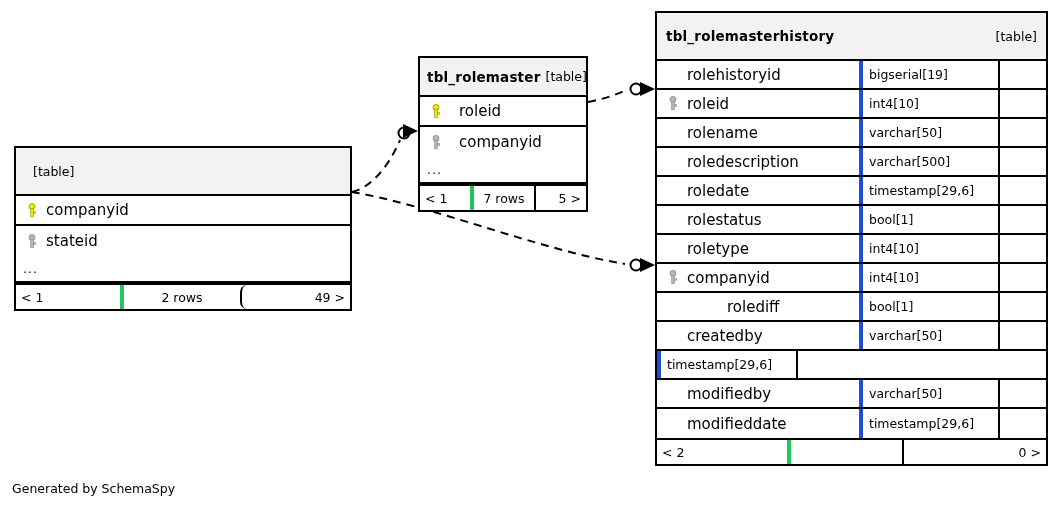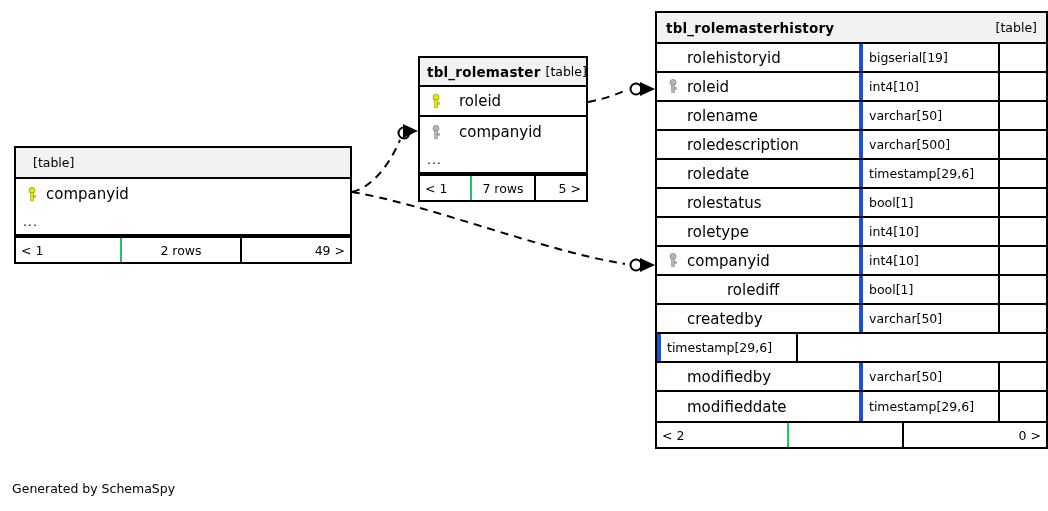--- a/index.html
+++ b/index.html
@@ -22,21 +22,21 @@
     z-index:5;
   }
   .tbl-head{
     box-sizing:border-box;
     background:#f2f2f2;
     border-bottom:2px solid #000;
     display:flex;
     align-items:center;
     justify-content:space-between;
     padding:0 9px;
-    height:31px;
+    height:48px;
   }
   .tbl-name{font-weight:bold;font-size:13.5px;letter-spacing:0.2px;white-space:nowrap;}
   .tbl-tag{font-size:12.5px;color:#000;white-space:nowrap;padding-left:8px;}
 
   .rows{display:block;}
   .row{
     box-sizing:border-box;
     display:flex;
     align-items:stretch;
     border-bottom:2px solid #000;
@@ -88,21 +88,21 @@
     border-top:2px solid #000;
     font-size:12.5px;
   }
   .foot-cell{
     box-sizing:border-box;
     display:flex;align-items:center;
     overflow:hidden;
     white-space:nowrap;
   }
   .foot-l{justify-content:flex-start;padding-left:5px;}
-  .foot-c{justify-content:center;border-left:2px solid #22c55e;}
+  .foot-c{justify-content:center;border-left:4px solid #22c55e;}
   .foot-r{justify-content:flex-end;padding-right:5px;border-left:2px solid #000;}
 
   .credit{
     position:absolute;
     left:12px;top:481px;
     font-size:12.5px;
     color:#000;
     white-space:nowrap;
   }
 </style>
@@ -136,31 +136,43 @@
           <span class="keyslot">
             <svg width="10" height="15" viewBox="0 0 10 15">
               <circle cx="5" cy="3.4" r="3" fill="#e8e800" stroke="#9a9a00" stroke-width="0.8"></circle>
               <rect x="3.7" y="5.4" width="2.6" height="8.4" fill="#e8e800" stroke="#9a9a00" stroke-width="0.6"></rect>
               <rect x="6.3" y="8.6" width="2.3" height="1.9" fill="#e8e800" stroke="#9a9a00" stroke-width="0.6"></rect>
             </svg>
           </span>
           <span class="lbl">companyid</span>
         </div>
       </div>
+      <div class="row" style="height:30px;">
+        <div class="cell-name" style="flex:1 1 auto;">
+          <span class="keyslot">
+            <svg width="10" height="15" viewBox="0 0 10 15">
+              <circle cx="5" cy="3.4" r="3" fill="#b6b6b6" stroke="#8c8c8c" stroke-width="0.8"></circle>
+              <rect x="3.7" y="5.4" width="2.6" height="8.4" fill="#b6b6b6" stroke="#8c8c8c" stroke-width="0.6"></rect>
+              <rect x="6.3" y="8.6" width="2.3" height="1.9" fill="#b6b6b6" stroke="#8c8c8c" stroke-width="0.6"></rect>
+            </svg>
+          </span>
+          <span class="lbl">stateid</span>
+        </div>
+      </div>
     </div>
     <div class="row-ellipsis">...</div>
     <div class="footer">
       <div class="foot-cell foot-l" style="width:104px;">&lt; 1</div>
       <div class="foot-cell foot-c" style="width:120px;">2 rows</div>
-      <div class="foot-cell foot-r" style="flex:1 1 auto;">49 &gt;</div>
+      <div class="foot-cell foot-r" style="flex:1 1 auto;border-radius:7px;">49 &gt;</div>
     </div>
   </div>
 
   <div class="table-box" id="box-rolemaster" style="left:418px;top:56px;width:170px;">
-    <div class="tbl-head" style="height:29px;padding:0 7px;">
+    <div class="tbl-head" style="height:39px;padding:0 7px;">
       <span class="tbl-name">tbl_rolemaster</span>
       <span class="tbl-tag" style="padding-left:5px;">[table]</span>
     </div>
     <div class="rows">
       <div class="row" style="height:30px;">
         <div class="cell-name" style="flex:1 1 auto;">
           <span class="keyslot">
             <svg width="10" height="15" viewBox="0 0 10 15">
               <circle cx="5" cy="3.4" r="3" fill="#e8e800" stroke="#9a9a00" stroke-width="0.8"></circle>
               <rect x="3.7" y="5.4" width="2.6" height="8.4" fill="#e8e800" stroke="#9a9a00" stroke-width="0.6"></rect>

